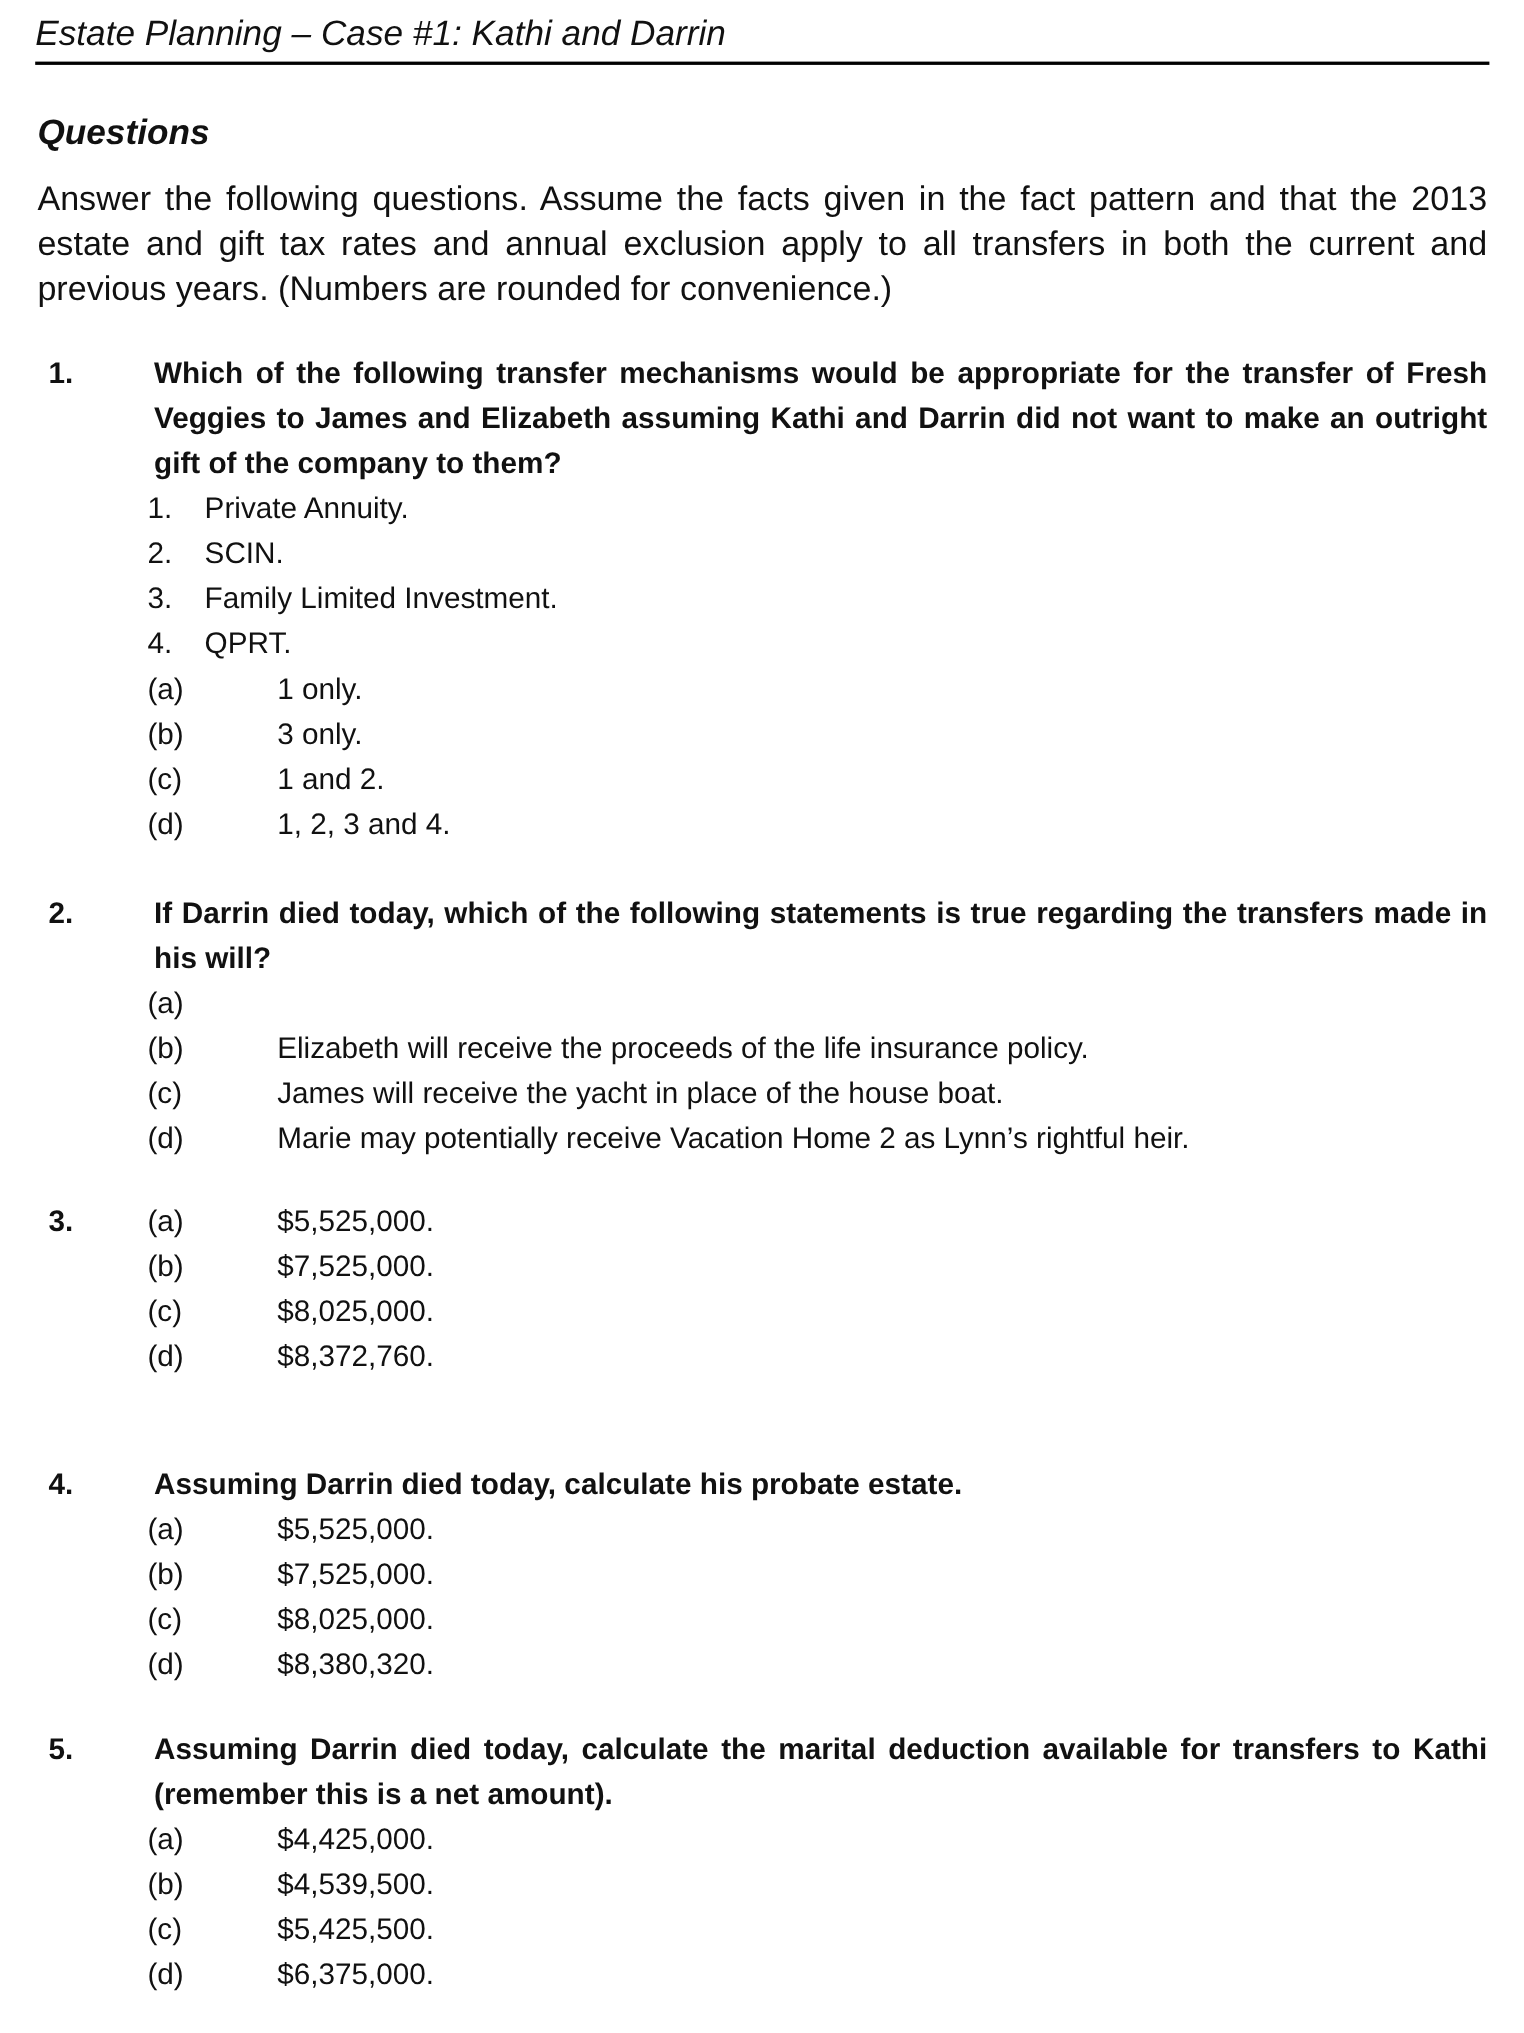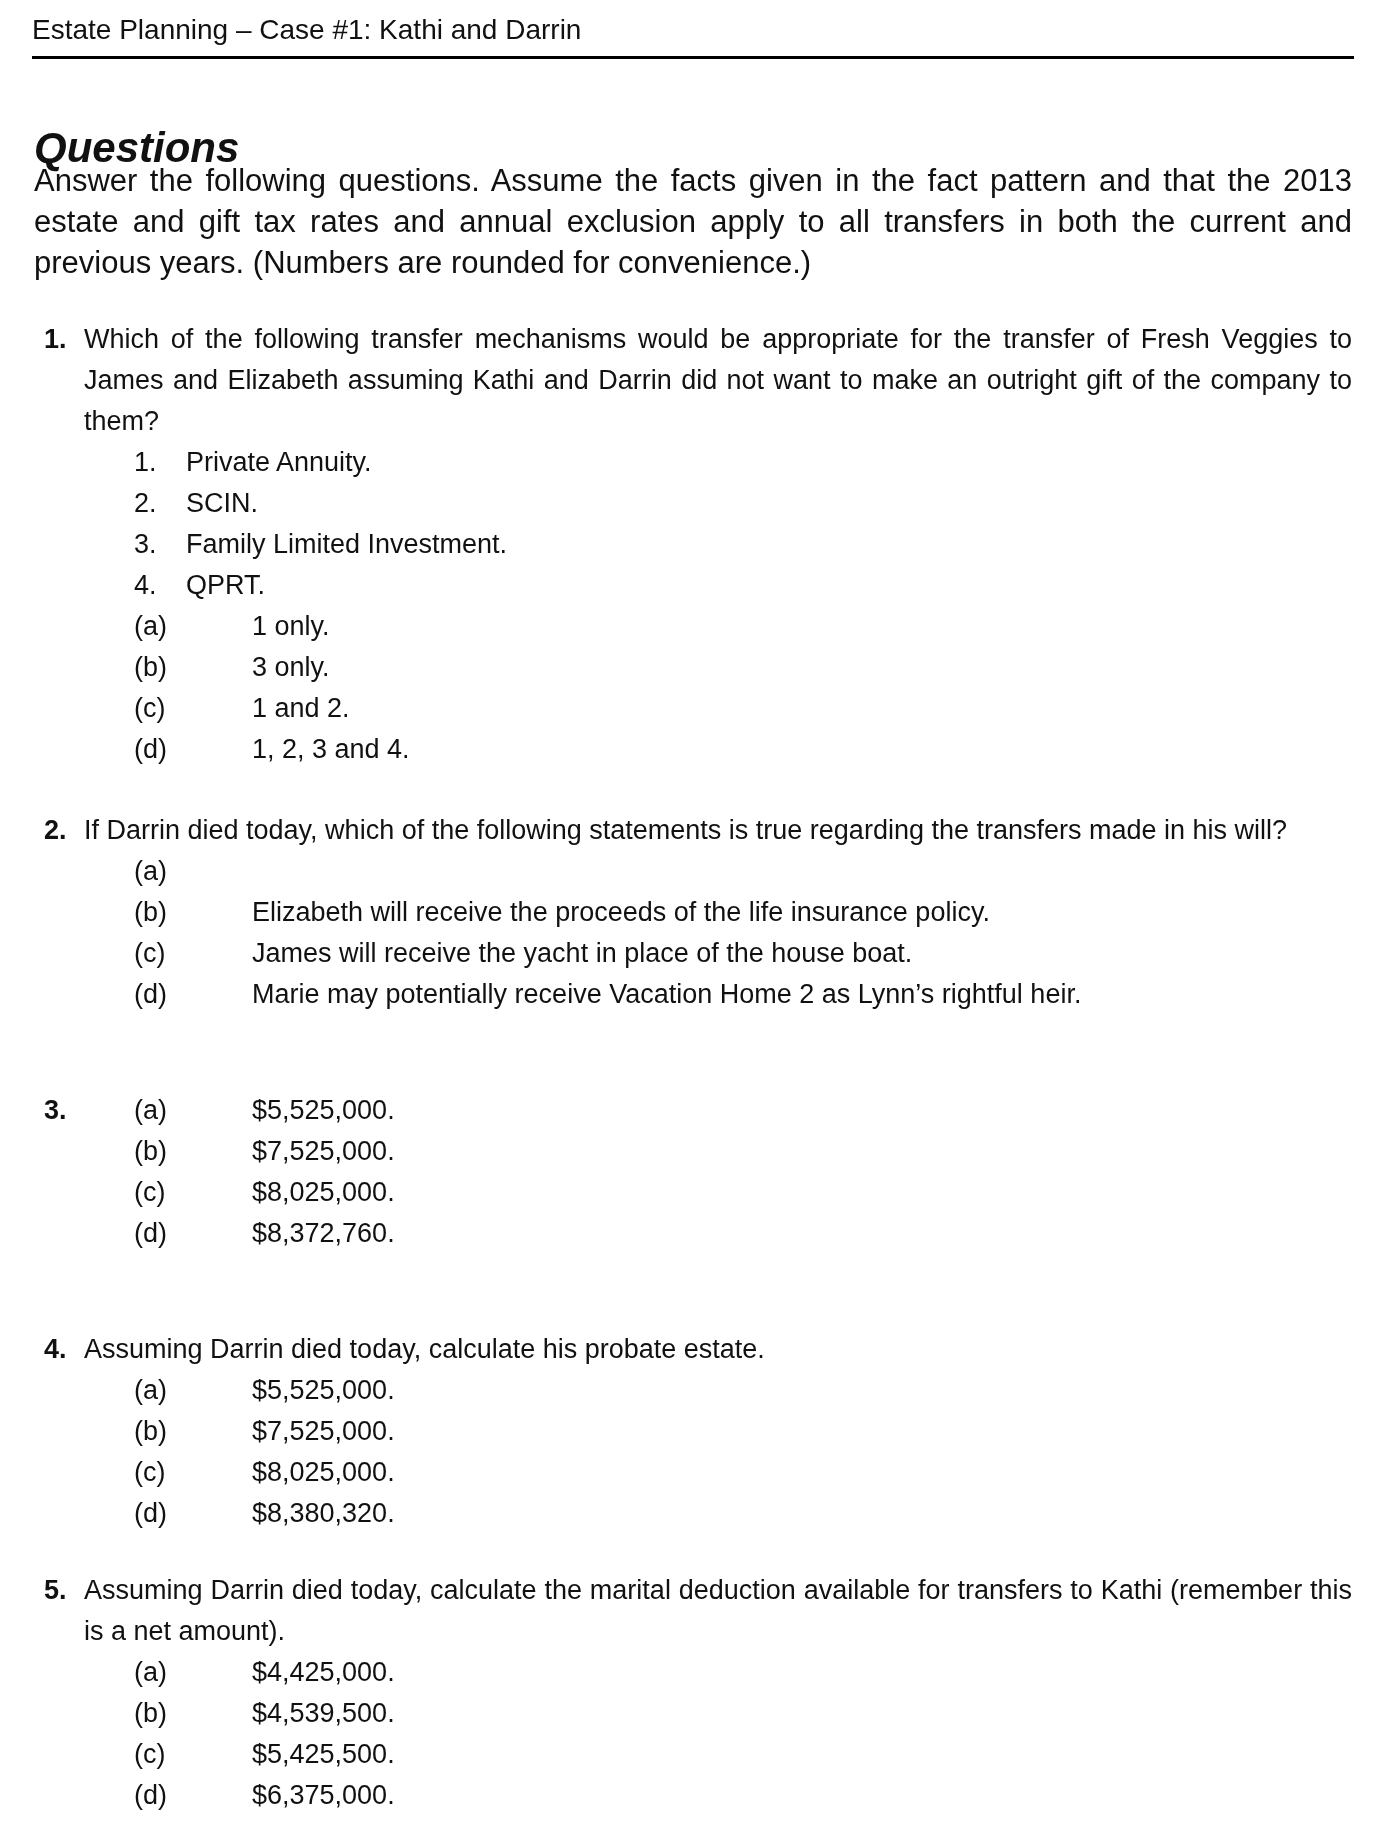--- a/index.html
+++ b/index.html
@@ -8,33 +8,33 @@
       font-family: "Liberation Sans", "DejaVu Sans", sans-serif;
       color: #111111;
     }
     .page { position: absolute; left: 0; top: 0; width: 1385px; height: 1848px; }
     .header {
       position: absolute; left: 32px; top: 10px; width: 1322px;
       border-bottom: 3px solid #000;
       padding-bottom: 6px;
     }
     .header-title {
-      font-size: 28px; letter-spacing: 0px; line-height: 40px;
+      font-style: italic; font-size: 32px; letter-spacing: 0px; line-height: 40px;
     }
     .section-title {
-      position: absolute; left: 34px; top: 128px;
-      font-weight: bold; font-style: italic; font-size: 42px; line-height: 40px;
+      position: absolute; left: 34px; top: 100px;
+      font-weight: bold; font-style: italic; font-size: 32px; line-height: 40px;
     }
     .intro {
       position: absolute; left: 34px; top: 160px; width: 1318px;
       font-size: 31px; line-height: 41px; text-align: justify;
     }
     .question { position: absolute; left: 34px; width: 1318px; font-size: 27px; line-height: 41px; }
     .q-num { position: absolute; left: 10px; top: 0; font-weight: bold; }
-    .q-text { margin-left: 50px; text-align: justify; }
+    .q-text { margin-left: 106px; text-align: justify; font-weight: bold; }
     .sub-item, .option { position: relative; height: 41px; margin-left: 100px; }
     .sub-num { position: absolute; left: 0; }
     .sub-text { position: absolute; left: 52px; }
     .opt-letter { position: absolute; left: 0; }
     .opt-text { position: absolute; left: 100px; white-space: nowrap; margin-left: 18px; }
   </style>
 </head>
 <body>
 
 <div class="page">

